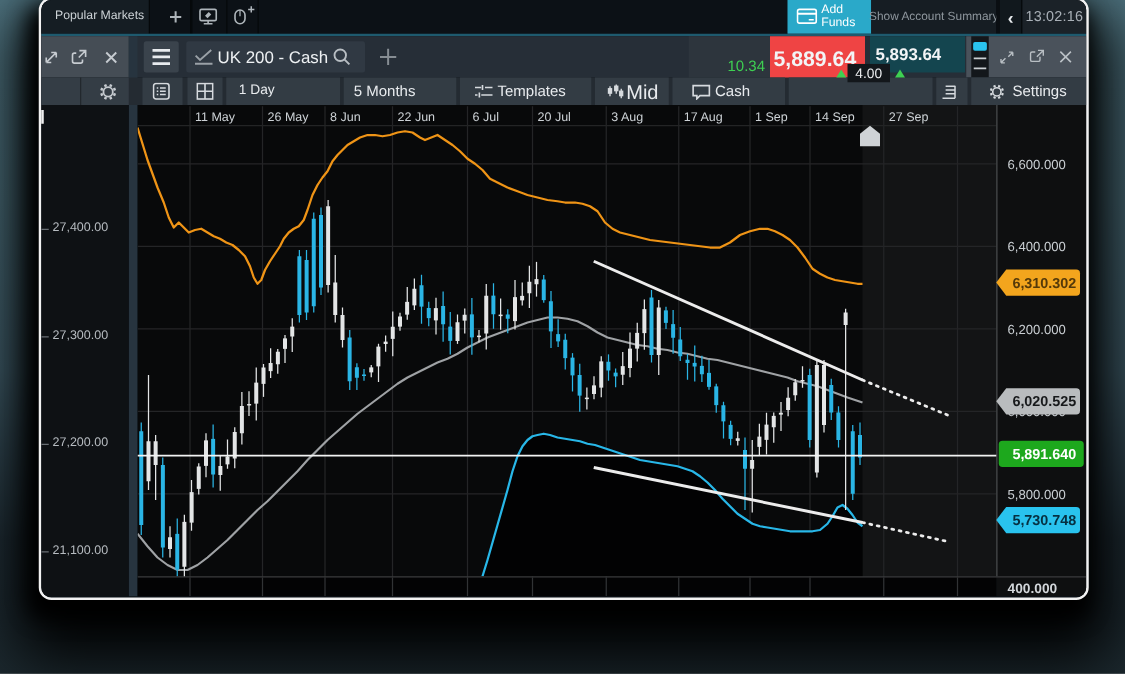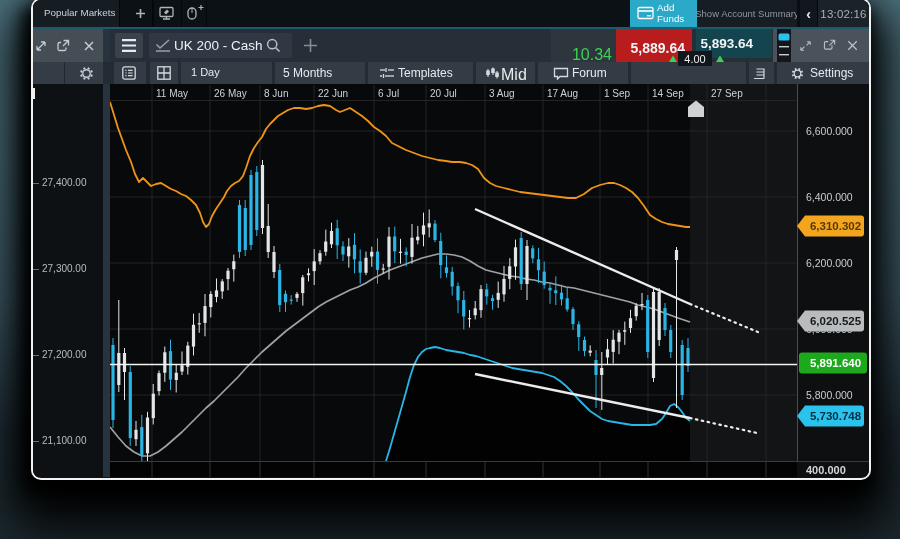--- a/index.html
+++ b/index.html
@@ -61,22 +61,22 @@
 <div class="abs" style="left:141px;top:38px;width:95px;height:16px;font-size:13.5px;color:#eef1f3;white-space:nowrap;">UK 200 - Cash</div>
 <svg class="abs" style="left:233px;top:38px" width="15" height="15" viewBox="0 0 15 15">
         <circle cx="6.2" cy="6.2" r="4.6" fill="none" stroke="#b8bec3" stroke-width="1.5"></circle>
         <line x1="9.7" y1="9.7" x2="13.5" y2="13.5" stroke="#b8bec3" stroke-width="1.6"></line>
       </svg>
 <svg class="abs" style="left:270px;top:38px" width="15" height="15">
         <path d="M1,7.5 h13 M7.5,1 v13" stroke="#868d93" stroke-width="1.6"></path>
       </svg>
 <div class="abs" style="left:518px;top:29px;width:65px;height:33px;background:#2d353d;"></div>
 <div class="abs" style="left:512px;top:33px;width:67px;height:12px;font-size:12px;color:#3ed052;text-align:right;margin-top:29px;"><span style="font-size:8.5px">▲</span> 0.17%</div>
-<div class="abs" style="left:512px;top:46px;width:67px;height:12px;font-size:16px;color:#3ed052;text-align:right;">10.34</div>
-<div class="abs" style="left:583px;top:29px;width:76px;height:37px;background:#b91c1c;display:flex;align-items:center;justify-content:flex-end;padding-right:7px;font-size:14px;font-weight:bold;color:#f2f4f6;">5,889.64</div>
+<div class="abs" style="left:512px;top:46px;width:67px;height:12px;font-size:12px;color:#3ed052;text-align:right;">10.34</div>
+<div class="abs" style="left:583px;top:29px;width:76px;height:37px;background:#ef4444;display:flex;align-items:center;justify-content:flex-end;padding-right:7px;font-size:17px;font-weight:bold;color:#f2f4f6;">5,889.64</div>
 <div class="abs" style="left:663px;top:29px;width:76px;height:29px;background:#14454f;display:flex;align-items:center;justify-content:flex-end;padding-right:19px;font-size:13.5px;font-weight:bold;color:#f2f4f6;">5,893.64</div>
 <div class="abs" style="left:740px;top:29px;width:96px;height:33px;background:#4a525b;"></div>
 <div class="abs" style="left:744px;top:29px;width:14px;height:33px;background:#13171b"></div>
 <svg class="abs" style="left:744px;top:29px" width="14" height="33" viewBox="0 0 14 33">
         <rect x="1.5" y="4.5" width="11" height="7" rx="1.5" fill="#2ac3ee"></rect>
         <rect x="2" y="17" width="10" height="1.4" fill="#c9ced2"></rect>
         <rect x="2" y="25" width="10" height="1.4" fill="#c9ced2"></rect>
       </svg>
 <svg class="abs" style="left:766px;top:40px" width="13" height="12" viewBox="0 0 15 14">
         <path d="M2,12 l4.2,-4.2 M2,12 v-3.6 M2,12 h3.6 M13,2 l-4.2,4.2 M13,2 v3.6 M13,2 h-3.6" stroke="#b9bfc4" stroke-width="1.3" fill="none"></path>
@@ -149,21 +149,21 @@
           <line x1="8" y1="1.5" x2="8" y2="9"></line>
           <rect x="6.8" y="3" width="2.4" height="3.5" fill="#d6dade"></rect>
           <line x1="12" y1="5" x2="12" y2="12.5"></line>
           <rect x="10.8" y="7" width="2.4" height="3.5" fill="#d6dade"></rect>
         </g>
       </svg>
 <div class="abs" style="left:468px;top:66px;width:30px;height:14px;font-size:16px;color:#e8ebee;">Mid</div>
 <svg class="abs" style="left:520px;top:67px" width="16" height="13" viewBox="0 0 16 13">
         <path d="M1.5,1.5 h13 v8 h-7.5 l-2.5,2.5 v-2.5 h-3 z" fill="none" stroke="#d6dade" stroke-width="1.3"></path>
       </svg>
-<div class="abs" style="left:539px;top:66px;width:45px;height:14px;font-size:12px;color:#e8ebee;">Forum</div>
+<div class="abs" style="left:539px;top:66px;width:45px;height:14px;font-size:12px;color:#e8ebee;">Cash</div>
 <svg class="abs" style="left:718px;top:66px" width="15" height="14" viewBox="0 0 15 14">
         <path d="M3,12.5 h10 M13,12.5 v-10 M5.5,3 h7.5 M5.5,6 h7.5 M5.5,9 h7.5" stroke="#d6dade" stroke-width="1.2" fill="none"></path>
       </svg>
 <svg class="abs" style="left:757px;top:66px" width="15" height="15" viewBox="0 0 20 20">
         <g fill="none" stroke="#d6dade" stroke-width="1.7">
           <circle cx="10" cy="10" r="4.4"></circle>
         </g>
         <g stroke="#d6dade" stroke-width="2.4">
           <line x1="14.90" y1="12.03" x2="17.02" y2="12.91"></line>
           <line x1="12.03" y1="14.90" x2="12.91" y2="17.02"></line>

